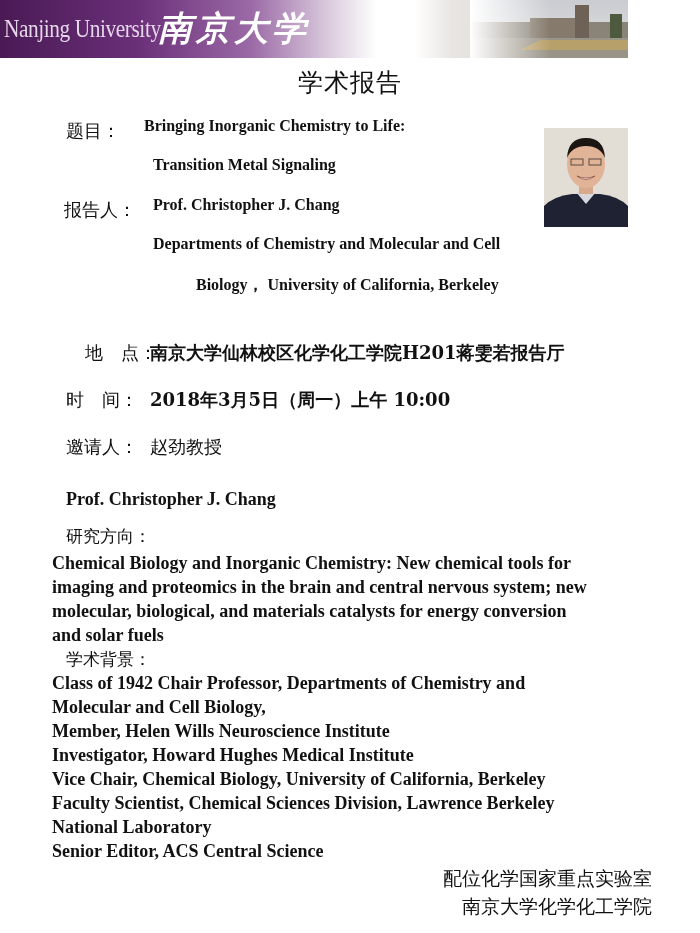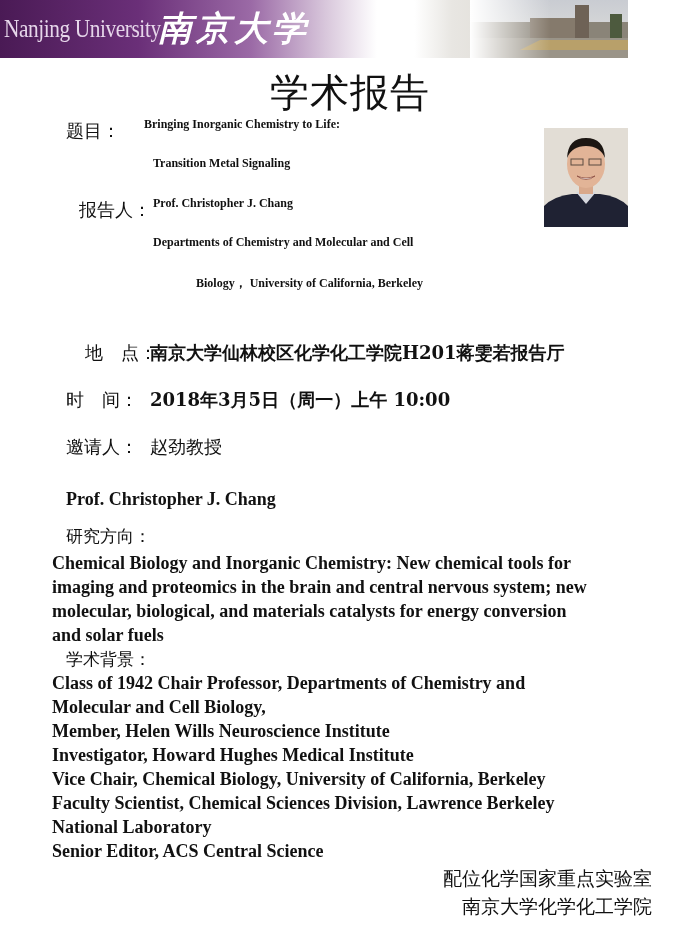--- a/index.html
+++ b/index.html
@@ -5,23 +5,23 @@
   html, body { margin:0; padding:0; }
   body { width:700px; height:933px; background:#ffffff; position:relative; overflow:hidden;
          font-family:"Liberation Serif", "DejaVu Serif", serif; color:#111; }
   .banner { position:absolute; left:0; top:0; width:628px; height:58px; overflow:hidden;
             background:linear-gradient(90deg,#4a1a55 0%,#6a2f78 22%,#9b6aa6 40%,#d9c8dc 52%,#ffffff 60%,#ffffff 66%,#e8e6e2 72%,#cfc9c0 100%); }
   .banner-title { position:absolute; left:4px; top:14px; font-size:26px; color:#e6d6ea; letter-spacing:-0.5px;
                   transform:scaleX(0.82); transform-origin:left; white-space:nowrap; }
   .banner-cn { position:absolute; left:158px; top:6px; font-size:34px; color:#ffffff; font-style:italic;
                font-weight:bold; letter-spacing:4px; white-space:nowrap; }
   .campus { position:absolute; left:470px; top:0; width:230px; height:58px; }
-  .title { position:absolute; top:66px; left:0; width:700px; text-align:center; font-size:39px;
+  .title { position:absolute; top:66px; left:0; width:700px; text-align:center; font-size:25px;
            font-family:"DejaVu Sans", sans-serif; font-weight:normal; letter-spacing:1px; }
-  .row { position:absolute; font-weight:bold; font-size:12px; white-space:nowrap; }
+  .row { position:absolute; font-weight:bold; font-size:16px; white-space:nowrap; }
   .lbl { position:absolute; font-size:18px; font-family:"DejaVu Serif", serif; white-space:nowrap; }
   .photo { position:absolute; left:544px; top:128px; width:84px; height:99px; }
   .bio-name { position:absolute; left:66px; top:489px; font-size:18px; font-weight:bold; }
   .sec { position:absolute; font-size:17px; font-family:"DejaVu Serif", serif;text-align:center; }
   .para { position:absolute; left:52px; font-size:18px; font-weight:bold; line-height:24px; width:600px; }
   .footer { position:absolute; right:48px; text-align:right; font-size:19px; font-family:Liberation Serif, serif; white-space:nowrap; }
 </style>
 </head>
 <body>
 
@@ -50,21 +50,21 @@
     <rect x="0" y="0" width="230" height="58" fill="url(#fade)"></rect>
   </svg>
 </div>
 
 <div class="title">学术报告</div>
 
 <span class="lbl" style="left:66px;top:119px;">题目：</span>
 <span class="row" style="left:144px;top:117px;">Bringing Inorganic Chemistry to Life:</span>
 <span class="row" style="left:153px;top:156px;">Transition Metal Signaling</span>
 
-<span class="lbl" style="left:79px;top:198px;text-align:right;">报告人：</span>
+<span class="lbl" style="left:64px;top:198px;text-align:right;">报告人：</span>
 <span class="row" style="left:153px;top:196px;">Prof. Christopher J. Chang</span>
 <span class="row" style="left:153px;top:235px;">Departments of Chemistry and Molecular and Cell</span>
 <span class="row" style="left:152px;top:275px;margin-left:44px;">Biology， University of California, Berkeley</span>
 
 <svg class="photo" viewBox="0 0 84 99">
   <rect x="0" y="0" width="84" height="99" fill="#e2ddd5"></rect>
   <path d="M0,99 L0,78 Q10,68 28,66 L56,66 Q74,68 84,78 L84,99 Z" fill="#1f2233"></path>
   <path d="M32,64 L42,76 L52,64 Z" fill="#d6d8de"></path>
   <rect x="35" y="54" width="14" height="12" fill="#d9a98c"></rect>
   <ellipse cx="42" cy="36" rx="19" ry="24" fill="#e2b497"></ellipse>

